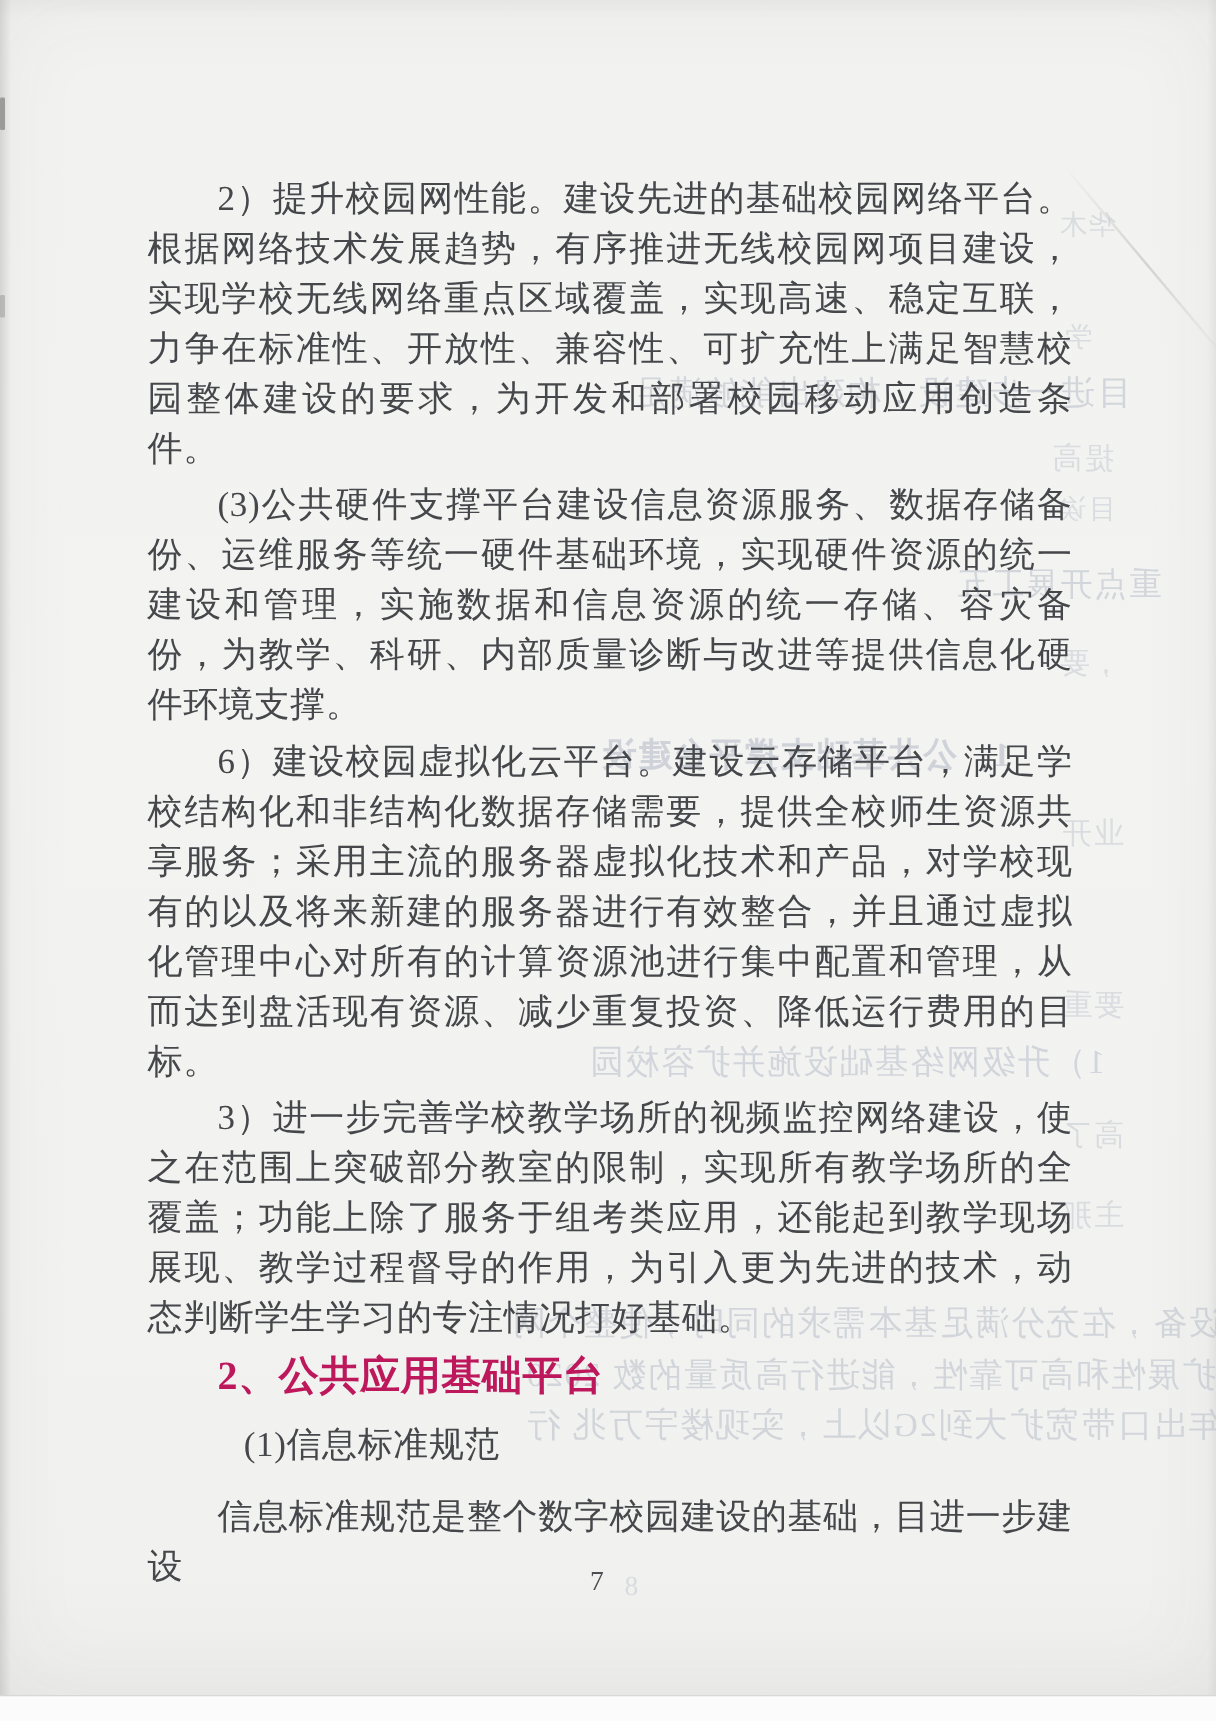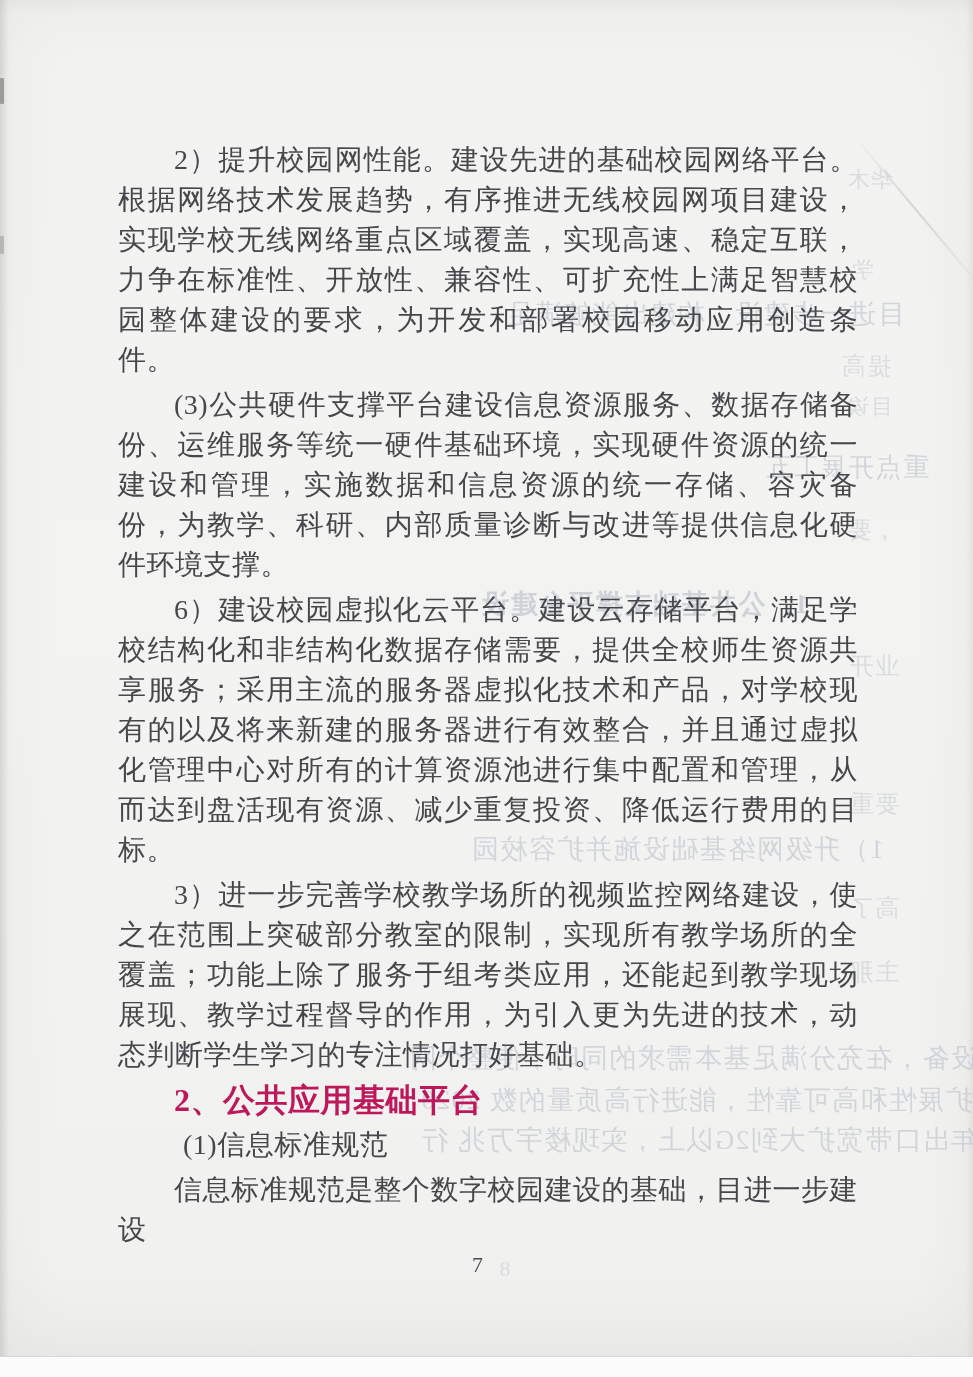--- a/index.html
+++ b/index.html
@@ -71,21 +71,21 @@
   }
   .content p.last { margin-bottom: 0; }
   .content h2.section-heading {
     font-size: 32px;
     font-weight: 700;
     color: #be185d;
     margin: 3px 0 0 0;
   }
   .content p.sub-heading {
     text-indent: 60px;
-    margin: 5px;
+    margin: 17px;
     text-align: left;
   }
   .page-number {
     position: absolute;
     left: 472px;
     top: 1252px;
     font-size: 22px;
     color: #4c4e52;
     letter-spacing: 1px;
   }

